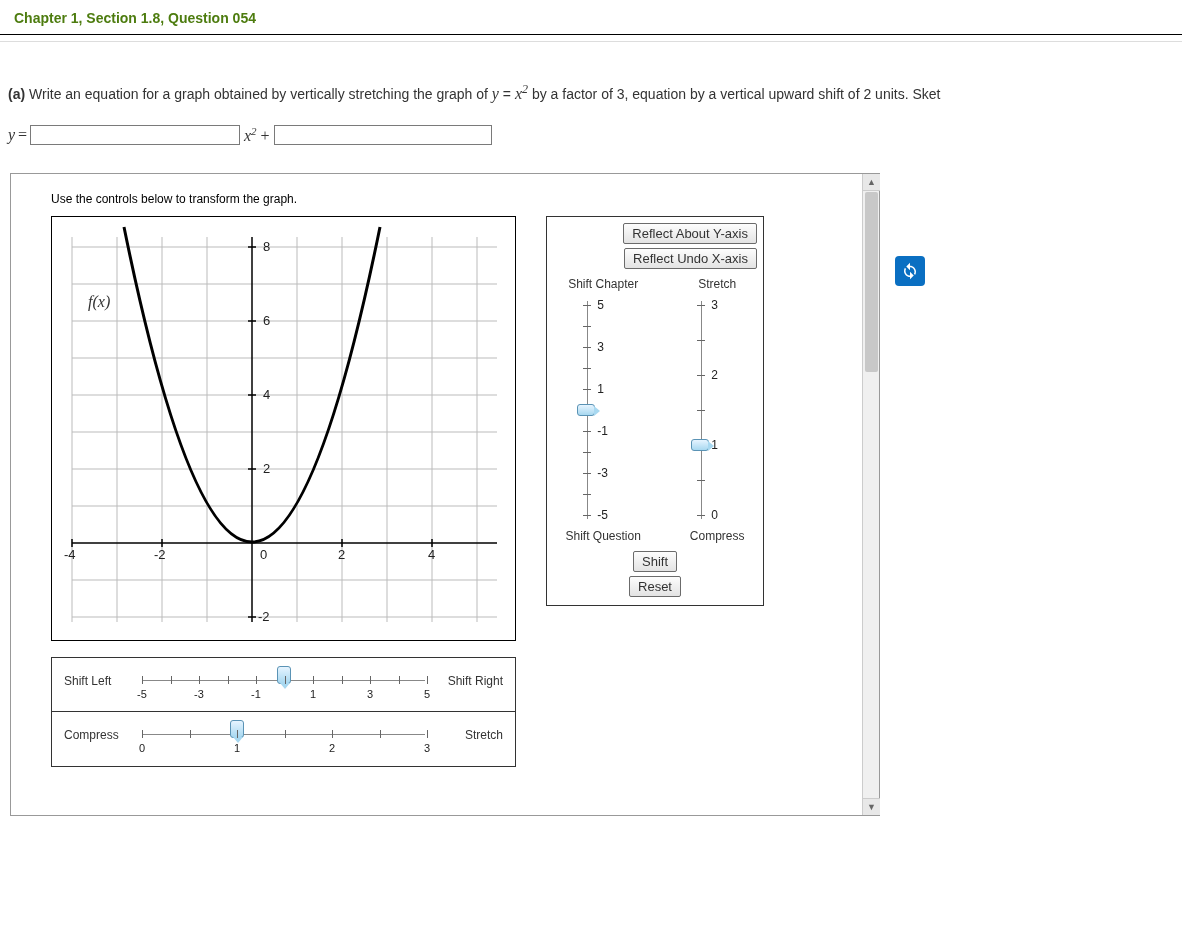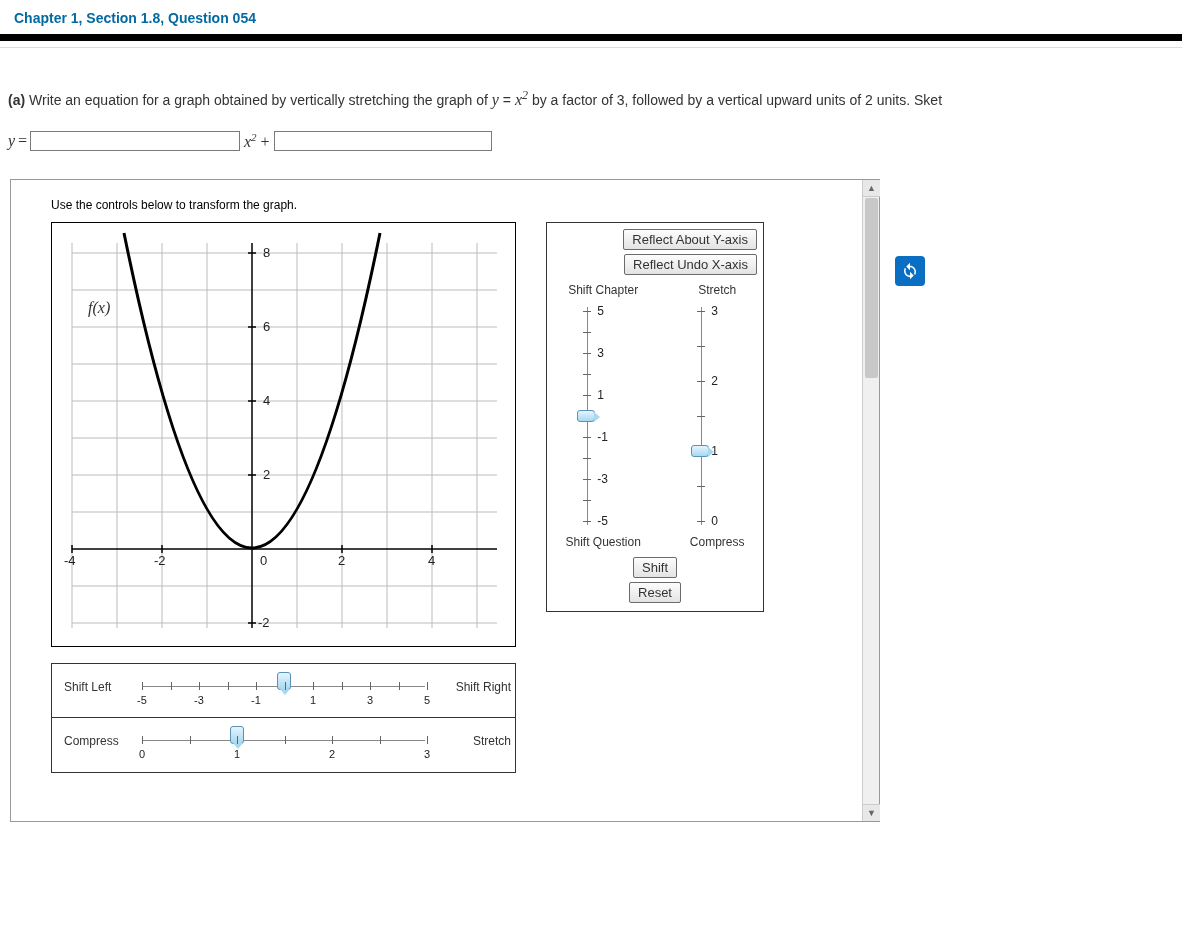--- a/index.html
+++ b/index.html
@@ -12,24 +12,24 @@
     background: #fff;
   }
   .container {
     width: 1182px;
     height: 931px;
     position: relative;
     overflow: hidden;
   }
   .header {
     padding: 10px 14px 8px 14px;
-    color: #0369a1;
+    color: #4d7c0f;
     font-weight: bold;
     font-size: 14px;
-    border-bottom: 7px solid #000000;
+    border-bottom: 1px solid #000000;
     margin-bottom: 6px;
   }
   .hr2 {
     border-bottom: 1px solid #ddd;
     margin: 0 0 40px 0;
   }
   .question {
     padding: 0 8px;
     font-size: 14px;
     color: #333;
@@ -205,21 +205,21 @@
     border:1px solid #333;
   }
   .bottom-slider-box .rowline {
     border-bottom:1px solid #333;
     padding: 6px 12px 2px 12px;
     position:relative;
     height: 54px;
   }
   .bottom-slider-box .rowline:last-child { border-bottom:none; }
   .hs-lbl-left { position:absolute; left:12px; top:16px; font-size:12px; }
-  .hs-lbl-right { position:absolute; right:4px; top:16px; font-size:12px; }
+  .hs-lbl-right { position:absolute; right:12px; top:16px; font-size:12px; }
   .htrack {
     position:absolute;
     left: 90px; right: 90px; top: 22px; height:0;
     border-top:1px solid #888;
   }
   .htick {
     position:absolute; top:18px; width:0; height:8px; border-left:1px solid #666;
   }
   .hticklabel {
     position:absolute; top:30px; font-size:11px; color:#222; transform:translateX(-50%);
@@ -241,21 +241,21 @@
   }
 </style>
 </head>
 <body>
 <div class="container">
 
 <div class="header">Chapter 1, Section 1.8, Question 054</div>
 <div class="hr2"></div>
 
 <div class="question">
-  <b>(a)</b><span> Write an equation for a graph obtained by vertically stretching the graph of </span><span class="math-i">y</span><span> = </span><span class="math-i">x</span><span class="sup">2</span><span> by a factor of </span><span>3</span><span>, followed by a vertical upward units of </span><span>2</span><span> units. Sket</span>
+  <b>(a)</b><span> Write an equation for a graph obtained by vertically stretching the graph of </span><span class="math-i">y</span><span> = </span><span class="math-i">x</span><span class="sup">2</span><span> by a factor of </span><span>3</span><span>, equation by a vertical upward shift of </span><span>2</span><span> units. Sket</span>
 </div>
 
 <div class="answer-row">
   <span>y</span>
   <span> = </span>
   <input type="text" class="input-coeff" value="" style="">
   <span class="middle-expr"><span>x</span><sup style="font-size:11px;">2</sup><span style="font-style:normal;"> + </span></span>
   <input type="text" class="input-const" value="" style="">
 </div>
 

